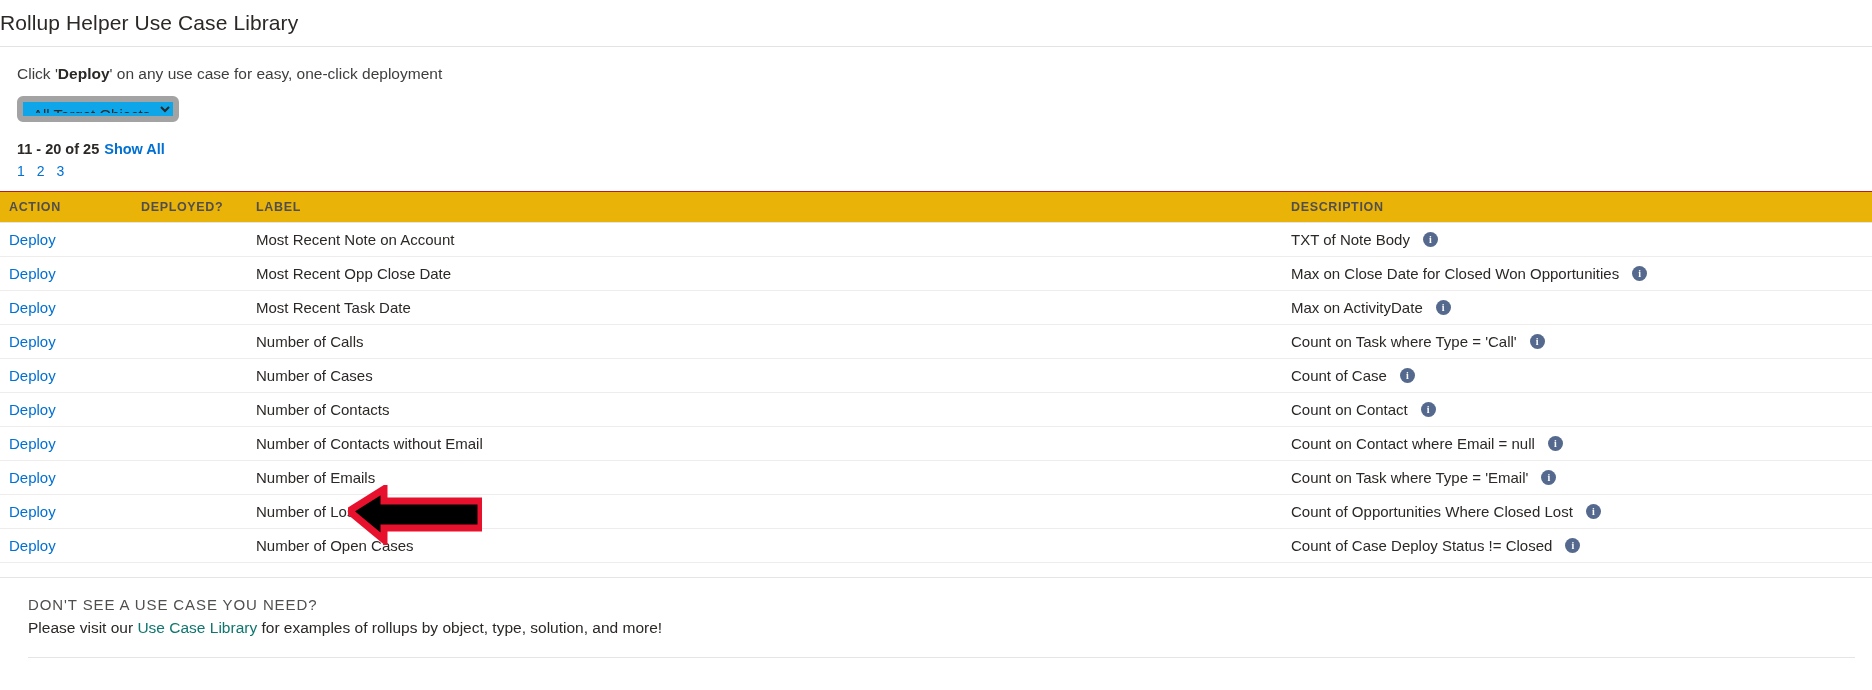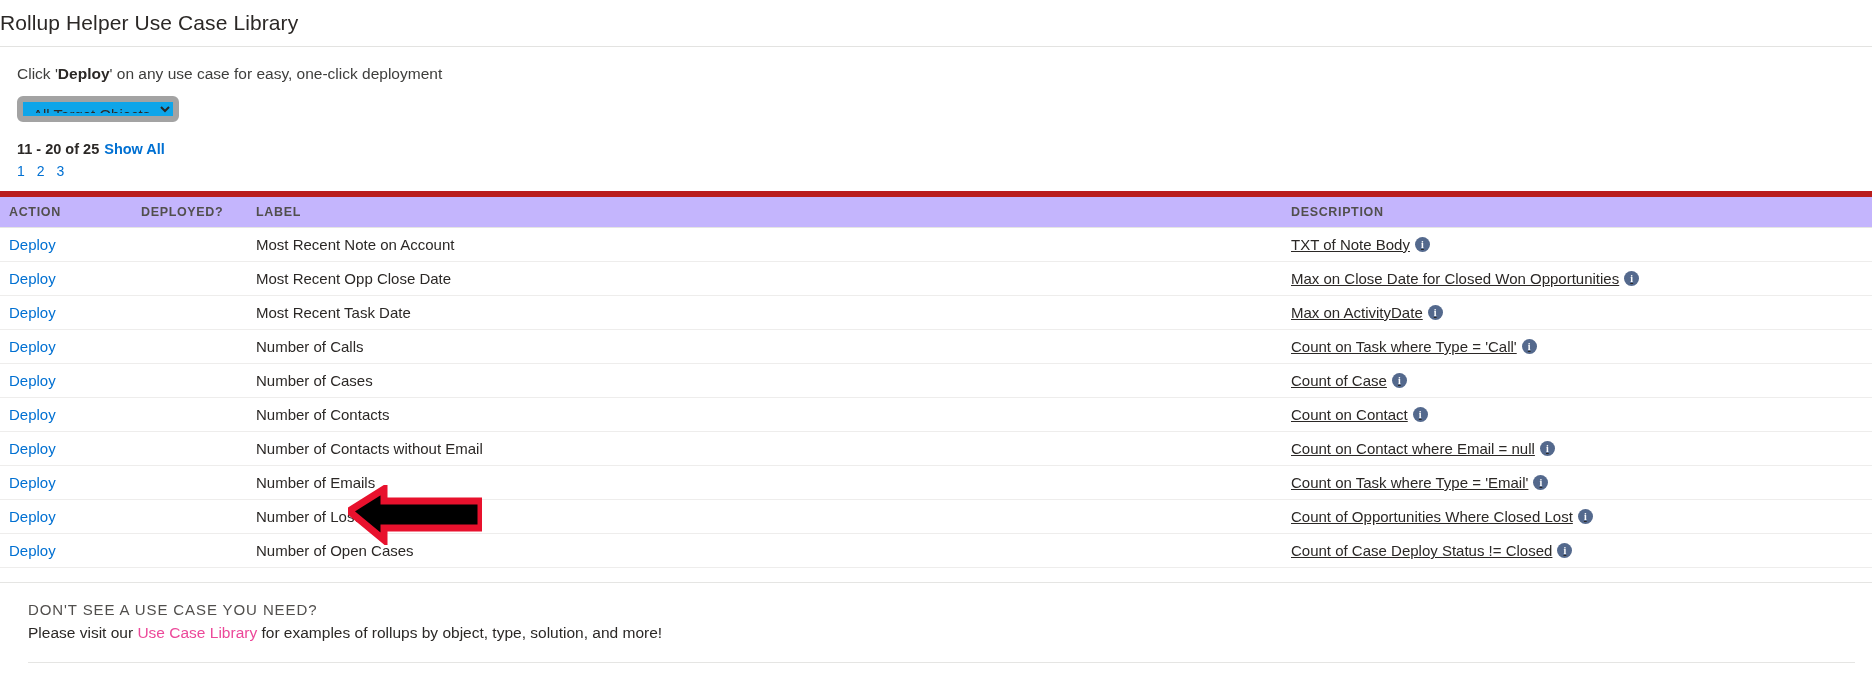--- a/index.html
+++ b/index.html
@@ -86,22 +86,22 @@
   .page-numbers a.current { color: #0070d2; }
 
   
   table.uc-table {
     width: 100%;
     border-collapse: collapse;
     margin-top: 12px;
     table-layout: fixed;
   }
   table.uc-table thead tr {
-    background: #c4b5fd;
-    border-top: 6px solid #b91c1c;
+    background: #eab308;
+    border-top: 1px solid #b91c1c;
     border-bottom: 1px solid #e5e5e3;
   }
   table.uc-table th {
     text-align: left;
     font-size: 12.5px;
     font-weight: 700;
     letter-spacing: .65px;
     color: #514f4d;
     padding: 8px 0 8px 0;
     text-transform: uppercase;
@@ -124,22 +124,21 @@
   .deploy-link {
     color: #0070d2;
     text-decoration: none;
     font-size: 15px;
     cursor: pointer;
   }
 
   .desc-cell {
     display: flex;
     align-items: center;
-    gap: 5px;
-    text-decoration: underline;
+    gap: 13px;
   }
   .info-icon {
     display: inline-flex;
     align-items: center;
     justify-content: center;
     width: 15px;
     height: 15px;
     border-radius: 50%;
     background: #54698d;
     color: #ffffff;
@@ -165,21 +164,21 @@
     letter-spacing: .9px;
     color: #514f4d;
     text-transform: uppercase;
     margin-bottom: 6px;
   }
   .footer-text {
     font-size: 15.5px;
     color: #2b2826;
   }
   .footer-text a {
-    color: #ec4899;
+    color: #0f766e;
     text-decoration: none;
     cursor: pointer;
   }
   .footer-rule {
     margin-top: 20px;
     border-top: 1px solid #e5e5e3;
   }
 
   
   .annot-arrow {

